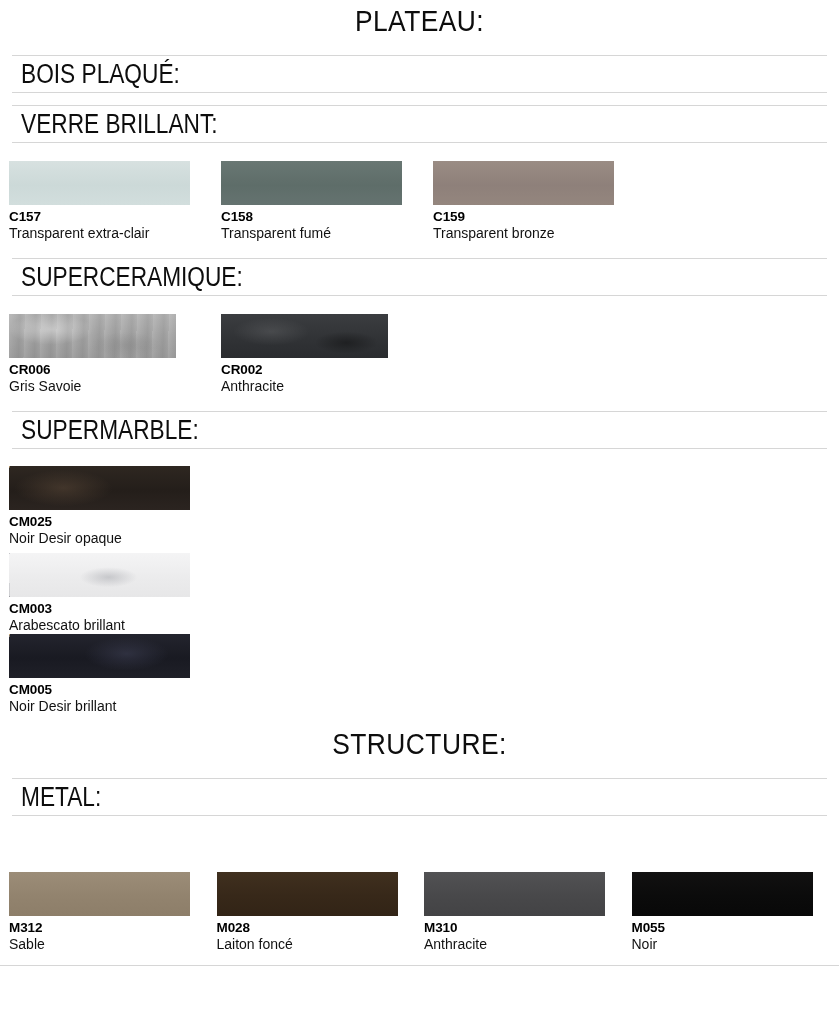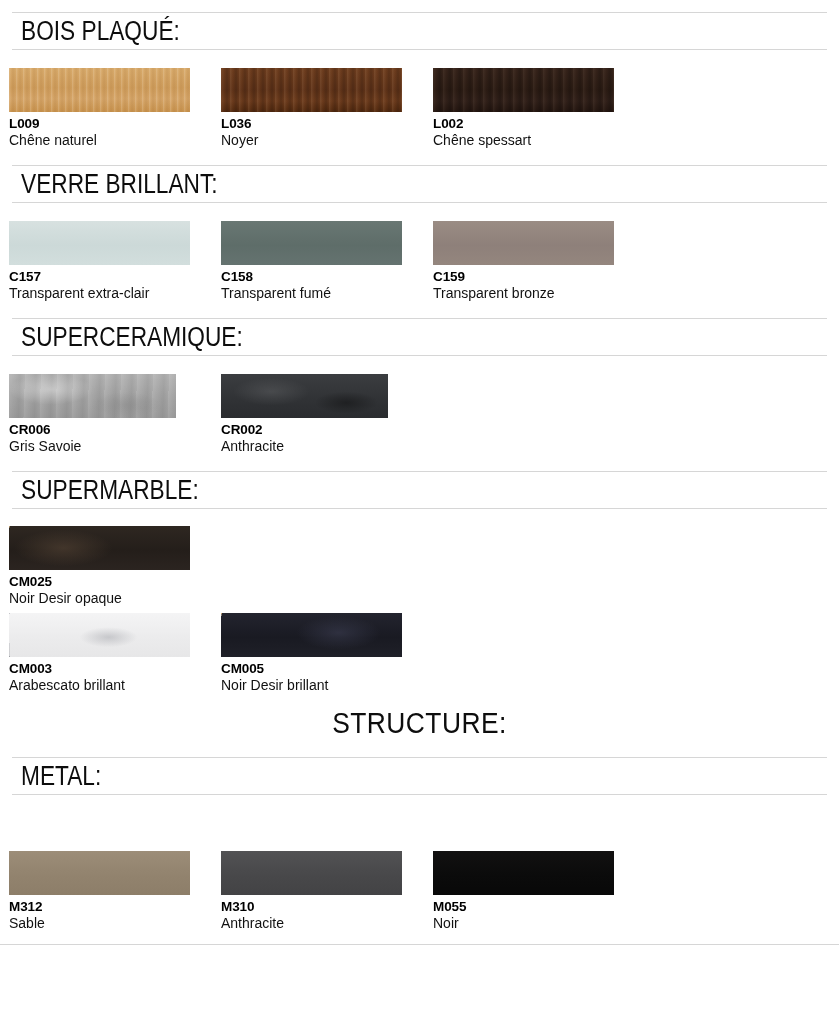--- a/index.html
+++ b/index.html
@@ -86,21 +86,21 @@
     font-size: 14px;
     line-height: 17px;
     font-weight: 400;
     color: #111;
     width: 180px;
     word-wrap: break-word;
   }
 
   .group-pad { padding-top: 6px; padding-bottom: 4px; }
   .group-pad-tight { padding-top: 5px; padding-bottom: 2px; }
-  .row-gap { margin-bottom: 6px; }
+  .row-gap { margin-bottom: 6px; flex-direction: column; }
 
   .bottom-rule {
     border-top: 1px solid #d6d6d6;
     margin-top: 8px;
   }
 
   
   .tex-oak-light {
     background:
       repeating-linear-gradient(90deg, rgba(255,255,255,0.18) 0px, rgba(255,255,255,0) 2px, rgba(120,70,20,0.10) 4px, rgba(255,255,255,0) 7px),
@@ -216,42 +216,26 @@
   }
   .tex-metal-noir {
     background: linear-gradient(180deg, #121111 0%, #0b0b0b 55%, #080808 100%);
   }
 </style>
 </head>
 <body>
 
 <div class="page">
 
+  <div class="major-block">
+    <div class="major-title">PLATEAU:</div>
+  </div>
 
   <div class="section-head">
     <span class="section-head-inner">BOIS PLAQUÉ:</span>
-  </div>
-  <div class="group-pad">
-    <div class="swatch-row">
-      <div class="swatch-cell">
-        <div class="swatch-chip tex-oak-light"></div>
-        <div class="swatch-code">L009</div>
-        <div class="swatch-label">Chêne naturel</div>
-      </div>
-      <div class="swatch-cell">
-        <div class="swatch-chip tex-walnut"></div>
-        <div class="swatch-code">L036</div>
-        <div class="swatch-label">Noyer</div>
-      </div>
-      <div class="swatch-cell">
-        <div class="swatch-chip tex-dark-oak"></div>
-        <div class="swatch-code">L002</div>
-        <div class="swatch-label">Chêne spessart</div>
-      </div>
-    </div>
   </div>
 
   <div class="section-head">
     <span class="section-head-inner">VERRE BRILLANT:</span>
   </div>
   <div class="group-pad">
     <div class="swatch-row">
       <div class="swatch-cell">
         <div class="swatch-chip tex-glass-clear"></div>
         <div class="swatch-code">C157</div>
@@ -321,20 +305,25 @@
     <span class="section-head-inner">METAL:</span>
   </div>
   <div class="group-pad">
     <div class="swatch-row">
       <div class="swatch-cell metal">
         <div class="swatch-chip tex-metal-sable"></div>
         <div class="swatch-code">M312</div>
         <div class="swatch-label">Sable</div>
       </div>
       <div class="swatch-cell metal">
+        <div class="swatch-chip tex-metal-laiton"></div>
+        <div class="swatch-code">M028</div>
+        <div class="swatch-label">Laiton foncé</div>
+      </div>
+      <div class="swatch-cell metal">
         <div class="swatch-chip tex-metal-anth"></div>
         <div class="swatch-code">M310</div>
         <div class="swatch-label">Anthracite</div>
       </div>
       <div class="swatch-cell metal">
         <div class="swatch-chip tex-metal-noir"></div>
         <div class="swatch-code">M055</div>
         <div class="swatch-label">Noir</div>
       </div>
     </div>

